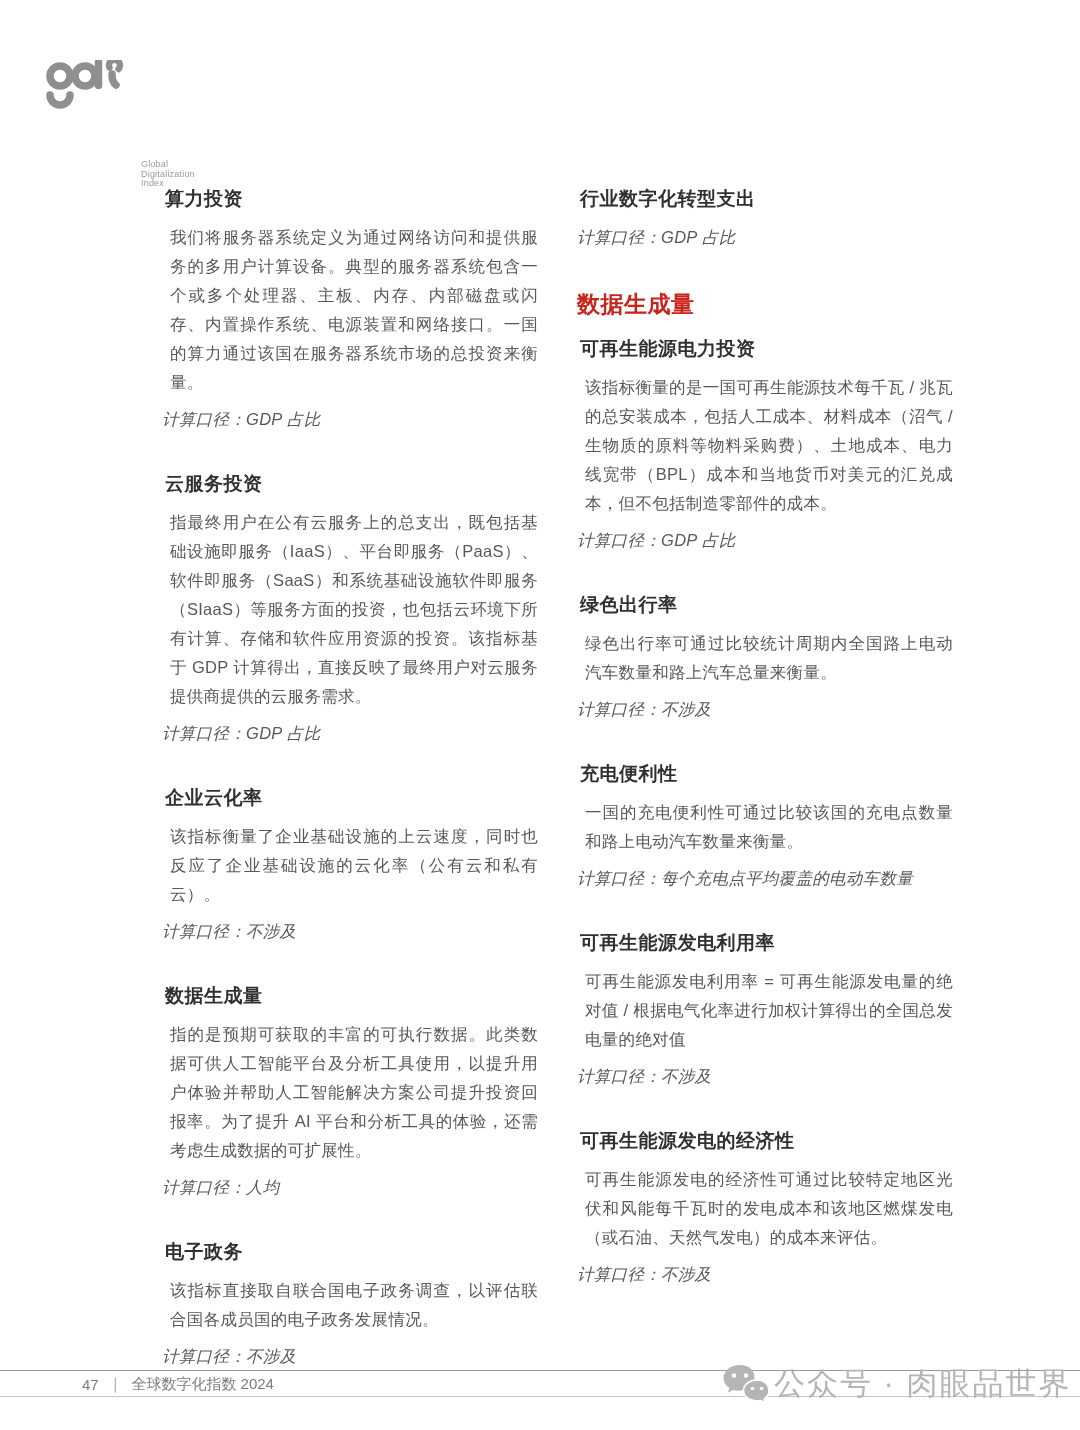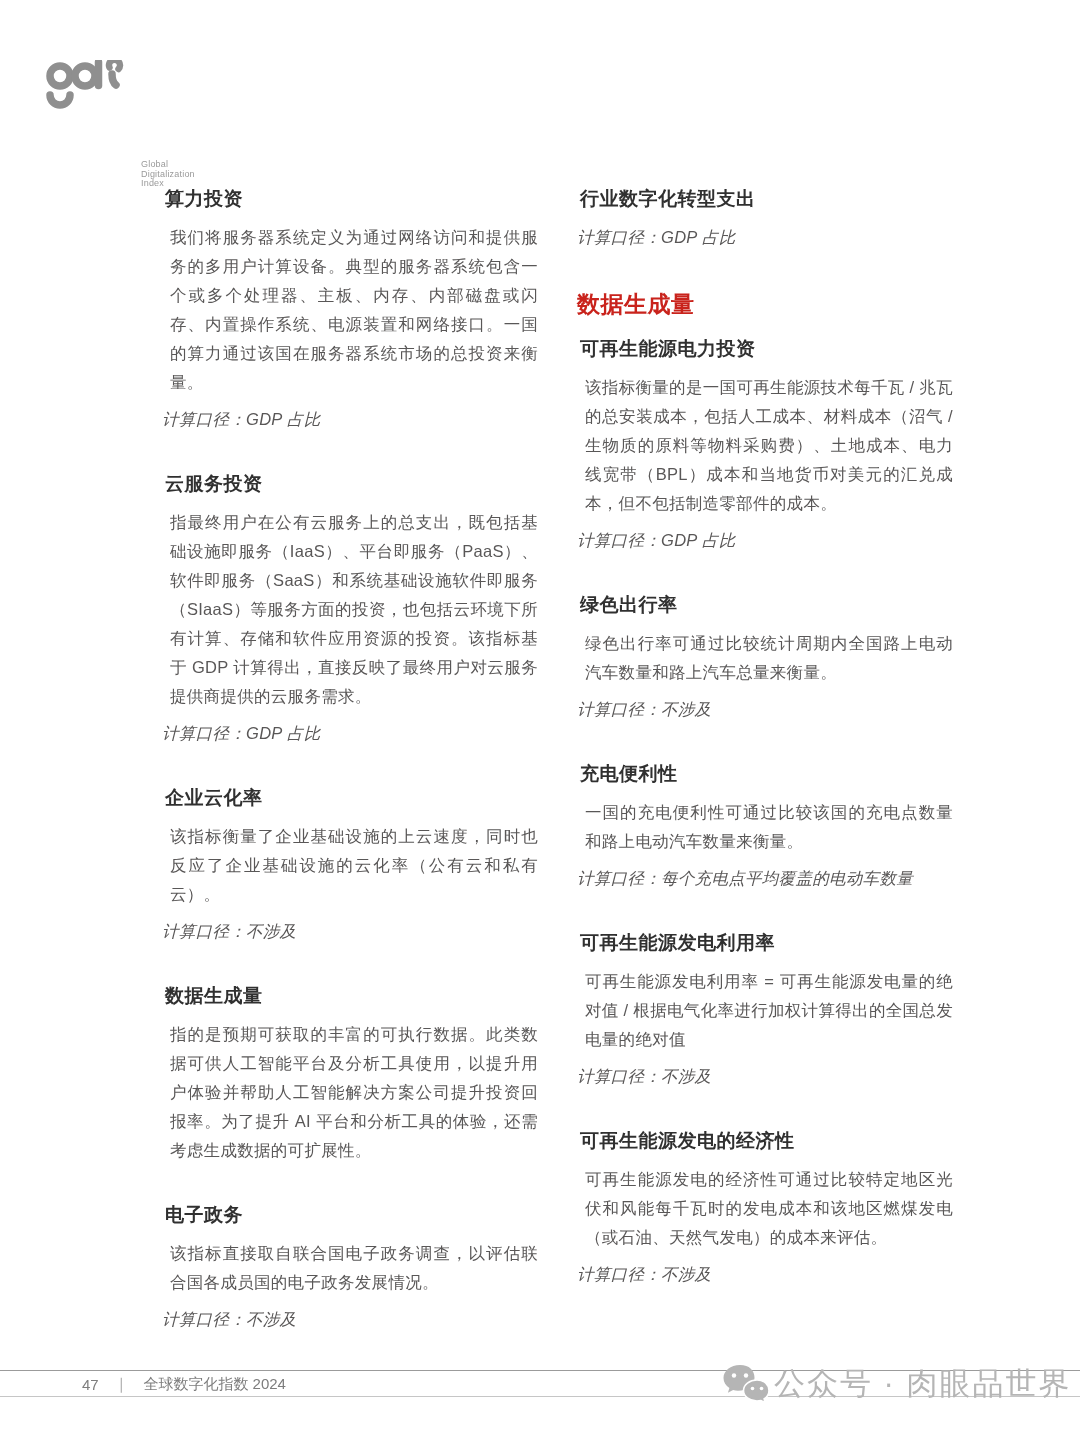--- a/index.html
+++ b/index.html
@@ -39,21 +39,21 @@
   .category-title {
     font-size: 23px; font-weight: bold; color: #c9231c;
     margin: 2px 0 16px 0; letter-spacing: 0.5px;
   }
 
   
   .footer-line-top { position: absolute; left: 0; width: 1080px; top: 1370px; border-top: 1px solid #9b9b9b; }
   .footer-line-bottom { position: absolute; left: 0; width: 1080px; top: 1396px; border-top: 1px solid #c6c6c6; }
   .footer-text {
     position: absolute; left: 82px; top: 1375px;
-    font-size: 15px; color: #7d7d7d; display: flex; align-items: center; gap: 15px;
+    font-size: 15px; color: #7d7d7d; display: flex; align-items: center; gap: 9px;
   }
   .footer-sep { color: #9a9a9a; }
 
   
   .watermark {
     position: absolute; left: 722px; top: 1356px; height: 56px;
     display: flex; align-items: center; gap: 2px; color: #b5b5b5;
   }
   .watermark-label { font-size: 31px; letter-spacing: 2px; white-space: nowrap; }
 </style>
@@ -104,20 +104,21 @@
 
       <div class="sec">
         <h3 class="sec-title">企业云化率</h3>
         <p class="sec-body">该指标衡量了企业基础设施的上云速度，同时也反应了企业基础设施的云化率（公有云和私有云）。</p>
         <p class="sec-note">计算口径：不涉及</p>
       </div>
 
       <div class="sec">
         <h3 class="sec-title">数据生成量</h3>
         <p class="sec-body">指的是预期可获取的丰富的可执行数据。此类数据可供人工智能平台及分析工具使用，以提升用户体验并帮助人工智能解决方案公司提升投资回报率。为了提升 AI 平台和分析工具的体验，还需考虑生成数据的可扩展性。</p>
+        <p class="sec-note">计算口径：人均</p>
       </div>
 
       <div class="sec">
         <h3 class="sec-title">电子政务</h3>
         <p class="sec-body">该指标直接取自联合国电子政务调查，以评估联合国各成员国的电子政务发展情况。</p>
         <p class="sec-note">计算口径：不涉及</p>
       </div>
 
     </div>
 

